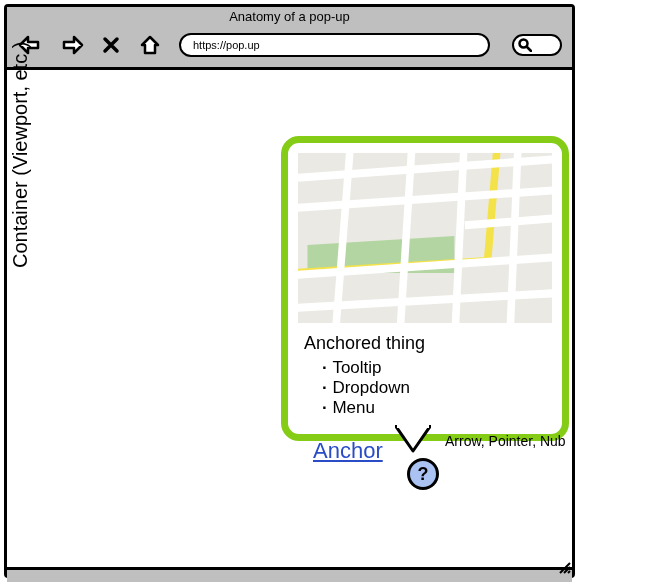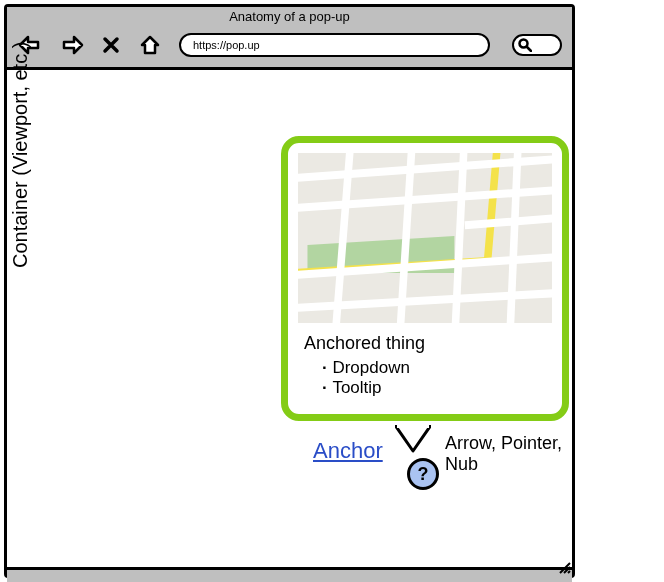--- a/index.html
+++ b/index.html
@@ -128,21 +128,21 @@
     position: absolute;
     left: 388px; 
     top: 355px;
     width: 36px;
     height: 28px;
   }
   .pointer-label {
     position: absolute;
     left: 438px;
     top: 363px;
-    font-size: 18px;
+    font-size: 14px;
   }
   
   .anchor-link {
     position: absolute;
     left: 306px;
     top: 368px;
     font-size: 22px;
     color: #2a4dc7;
     text-decoration: underline;
     cursor: pointer;
@@ -231,22 +231,23 @@
             <path d="M120 -5 L108 175"></path>
             <path d="M175 -5 L166 175"></path>
             <path d="M232 -5 L224 175"></path>
             <path d="M180 72 L275 65"></path>
           </g>
         </svg>
       </div>
       <div class="popup-body">
         <div class="anchored-title">Anchored thing</div>
         <ul class="popup-list">
+          <li>Tooltip</li>
           <li>Dropdown</li>
-          <li>Tooltip</li>
+          <li>Menu</li>
         </ul>
       </div>
     </div>
 
     <div class="pointer">
       <svg width="36" height="28" viewBox="0 0 36 28">
         <polygon points="0,0 36,0 18,26" fill="#fff"></polygon>
         <path d="M0 0 L18 26 L36 0" fill="none" stroke="#000" stroke-width="3" stroke-linejoin="round"></path>
       </svg>
     </div>

